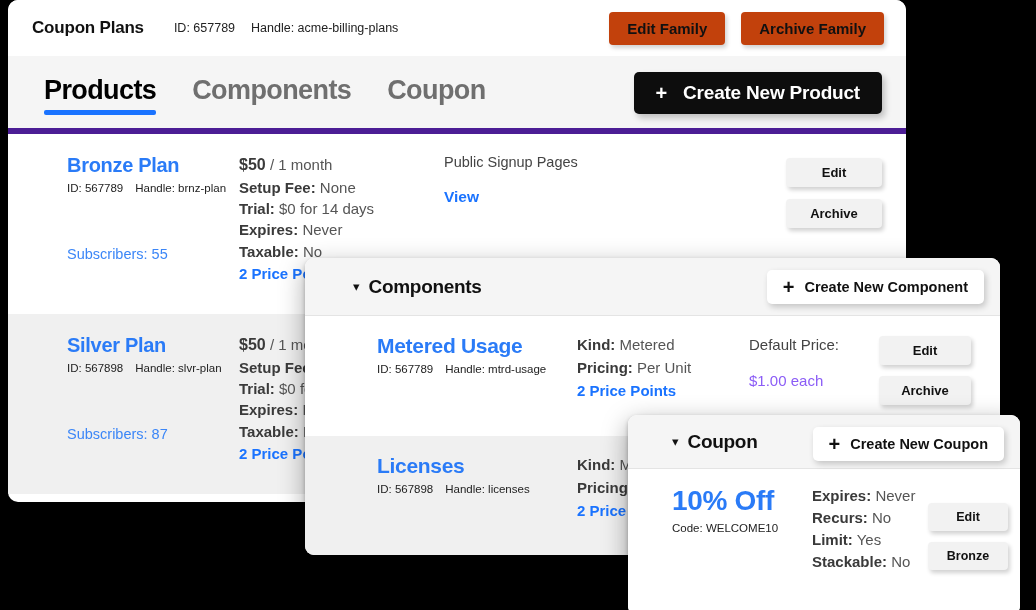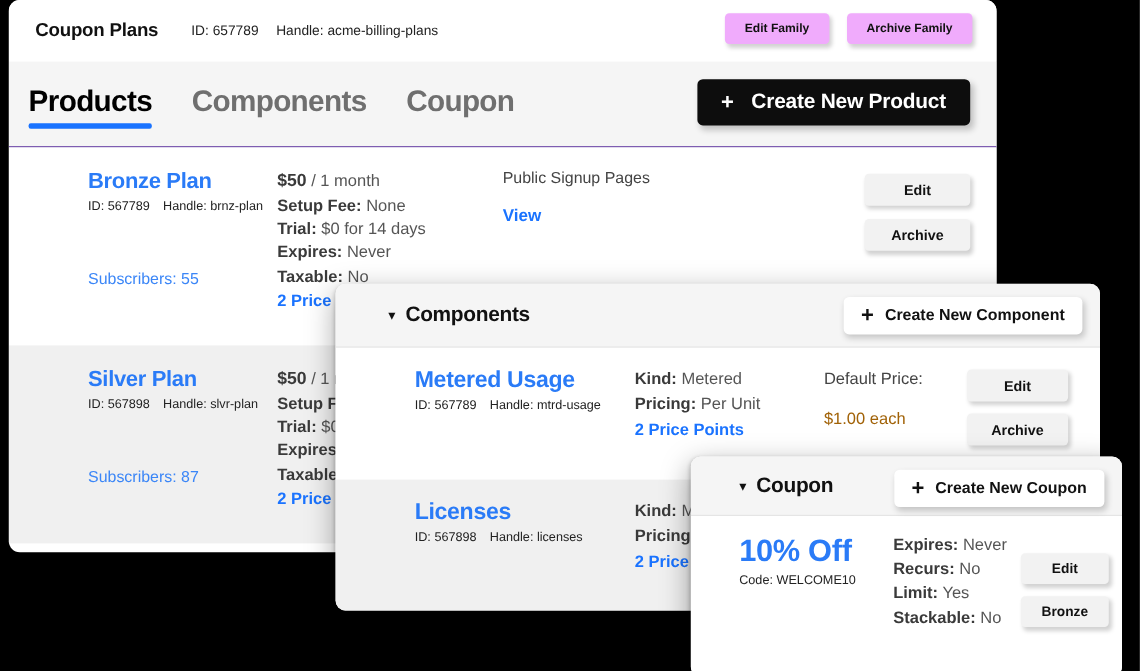--- a/index.html
+++ b/index.html
@@ -39,37 +39,37 @@
   .fam-meta {
     margin-left: 30px; font-size: 12.5px; color: #333;
     display: flex; gap: 16px; align-items: flex-end;
   }
   .fam-meta .lbl { color: #222; }
   .topbar-actions {
     position: absolute; right: 22px; top: 12px;
     display: flex; gap: 16px;
   }
   .btn-light {
-    background: #f0abfc;
+    background: #c2410c;
     border: none;
     border-radius: 4px;
     font-family: "Liberation Sans", sans-serif;
-    font-size: 11px; font-weight: 700; color: #111;
+    font-size: 15px; font-weight: 700; color: #111;
     padding: 8px 18px;
     box-shadow: 2px 3px 4px rgba(0,0,0,.18);
     cursor: pointer;
     white-space: nowrap;
   }
 
   
   .tabbar {
     height: 78px; background: #f5f5f5;
     display: flex; align-items: center;
-    padding: 0 18px; position: relative;
-    border-bottom: 1px solid #4c1d95;
+    padding: 0 36px; position: relative;
+    border-bottom: 6px solid #4c1d95;
   }
   .tab {
     font-size: 27px; font-weight: 700; color: #6f6f6f;
     letter-spacing: -0.6px;
     margin-right: 36px; position: relative;
     padding-bottom: 4px; cursor: pointer;
   }
   .tab.active { color: #000; }
   .tab.active::after {
     content: ""; position: absolute;
@@ -86,21 +86,21 @@
     padding: 10px 22px;
     display: flex; align-items: center; gap: 16px;
     box-shadow: 3px 4px 6px rgba(0,0,0,.22);
     cursor: pointer;
   }
   .plus { font-size: 20px; font-weight: 700; line-height: 1; }
 
   
   .prow {
     display: flex; align-items: flex-start;
-    padding: 20px 24px 18px 24px;
+    padding: 20px 24px 18px 11px;
     position: relative; min-height: 180px;
   }
   .prow.alt { background: #f0f0f0; }
   .prow.white { background: #fff; }
 
   .col-name { width: 220px; flex: none; padding-left: 48px; }
   .link-title {
     color: #2a7bf7; font-size: 20px; font-weight: 700;
     letter-spacing: -0.3px; cursor: pointer; display: inline-block;
   }
@@ -162,21 +162,21 @@
     padding: 18px 16px 18px 72px;
     min-height: 120px;
   }
   .crow.white { background: #fff; }
   .crow.alt { background: #f0f0f0; }
   .c-name { width: 200px; flex: none; }
   .c-name .link-title { font-size: 21px; }
   .c-kind { width: 172px; flex: none; font-size: 15px; color: #555; line-height: 1.5; }
   .c-kind .b { color: #3a3a3a; font-weight: 700; }
   .c-price { width: 130px; flex: none; font-size: 15px; color: #444; line-height: 1.5; }
-  .c-price .amt { display: block; margin-top: 13px; color: #a16207; }
+  .c-price .amt { display: block; margin-top: 13px; color: #8b5cf6; }
   .c-actions { width: 92px; flex: none; display: flex; flex-direction: column; gap: 11px; padding-top: 2px; }
 
   
   #coupon-panel {
     left: 628px; top: 415px; width: 392px; height: 200px;
     border-radius: 9px; overflow: hidden;
     box-shadow: 0 8px 26px rgba(0,0,0,.36), 0 2px 4px rgba(0,0,0,.26);
   }
   #coupon-panel .panel-head { padding-left: 44px; height: 54px; }
   .cp-row {

